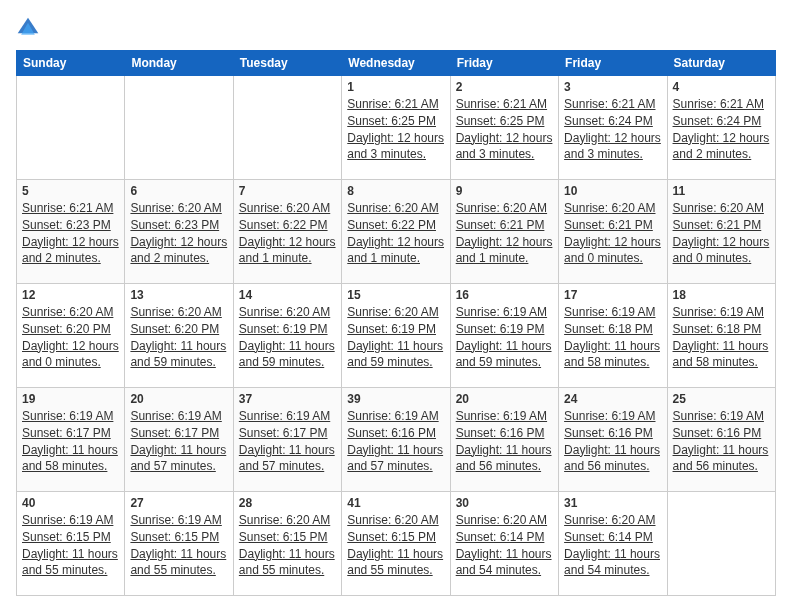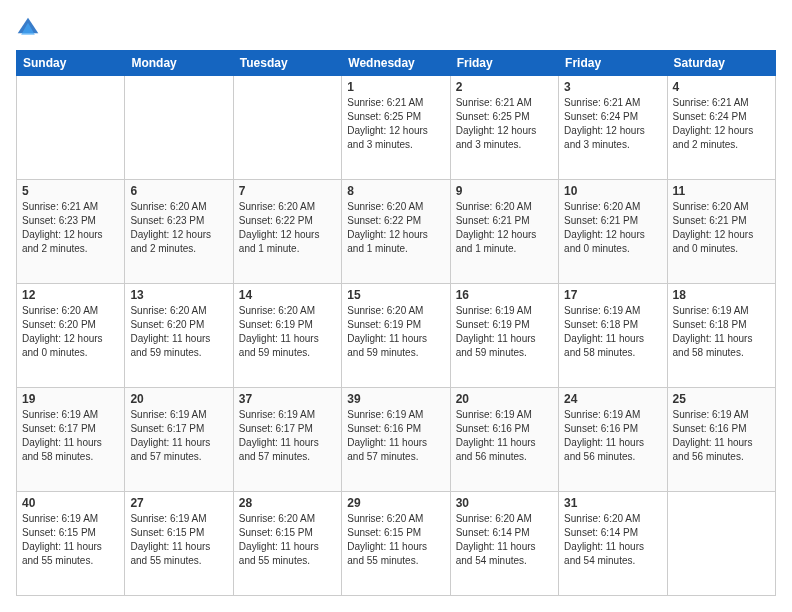--- a/index.html
+++ b/index.html
@@ -76,23 +76,24 @@
       color: #333;
       height: 88px;
     }
     .day-number {
       font-size: 12px;
       font-weight: bold;
       display: block;
       margin-bottom: 2px;
     }
     .day-info {
-      font-size: 10px;
+      font-size: 12px;
       line-height: 1.4;
       color: #333;
+      text-decoration: underline;
     }
     .empty-cell {
       background: #f9f9f9;
     }
     tr:nth-child(even) td {
       background: #fafafa;
     }
     tr:nth-child(odd) td {
       background: #fff;
     }
@@ -333,21 +334,21 @@
 and 55 minutes.</div>
           </td>
           <td>
             <span class="day-number">28</span>
             <div class="day-info" style="white-space: pre-line;">Sunrise: 6:20 AM
 Sunset: 6:15 PM
 Daylight: 11 hours
 and 55 minutes.</div>
           </td>
           <td>
-            <span class="day-number">29</span>
+            <span class="day-number">41</span>
             <div class="day-info" style="white-space: pre-line;">Sunrise: 6:20 AM
 Sunset: 6:15 PM
 Daylight: 11 hours
 and 55 minutes.</div>
           </td>
           <td>
             <span class="day-number">30</span>
             <div class="day-info" style="white-space: pre-line;">Sunrise: 6:20 AM
 Sunset: 6:14 PM
 Daylight: 11 hours

